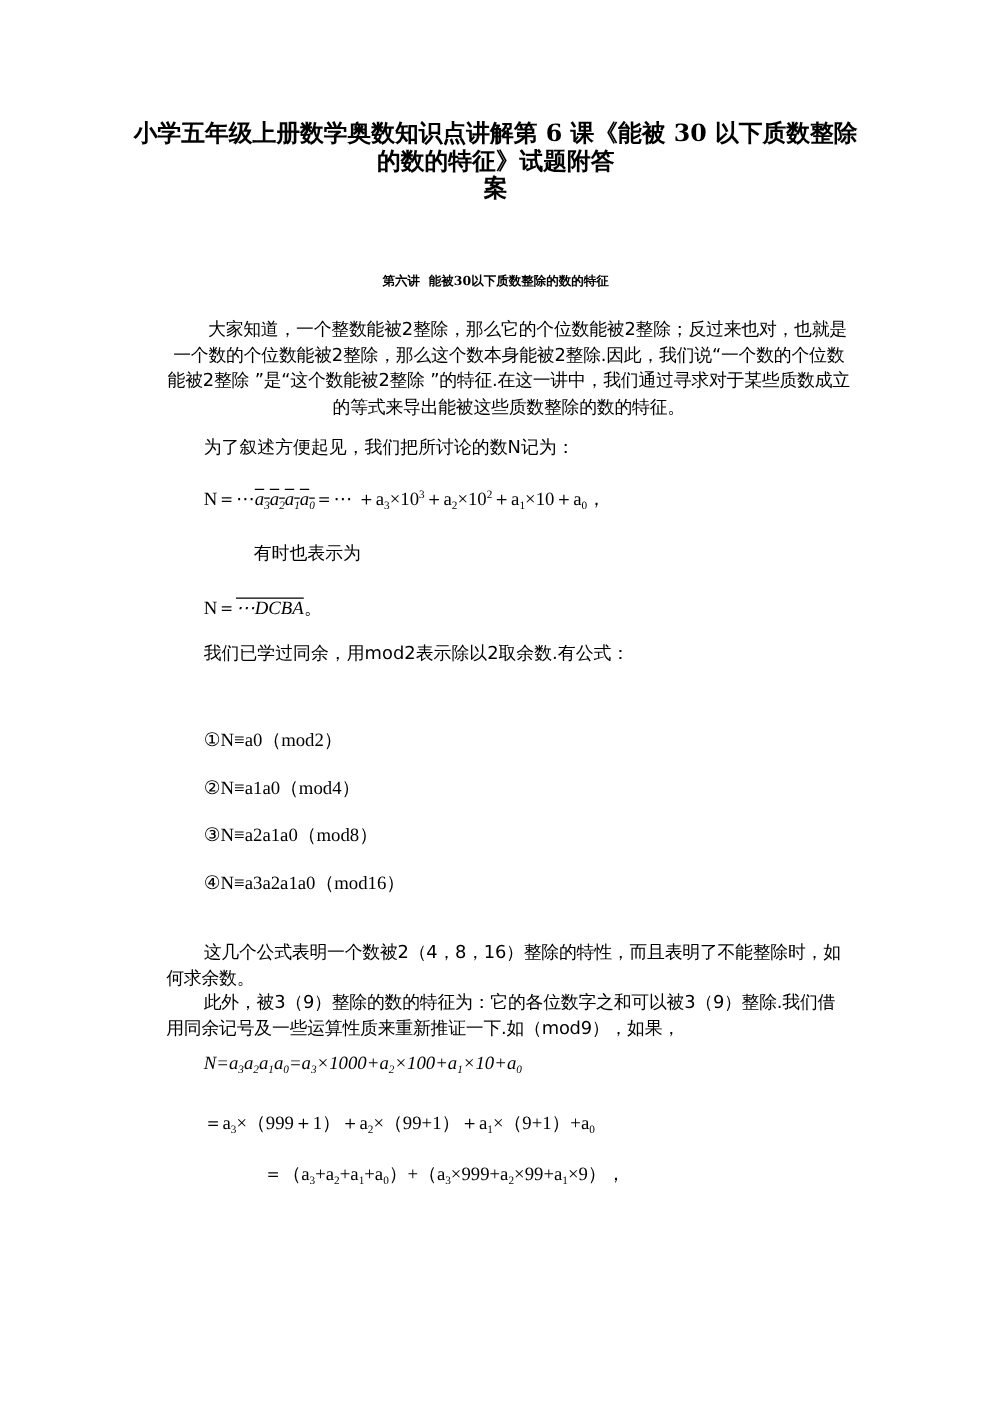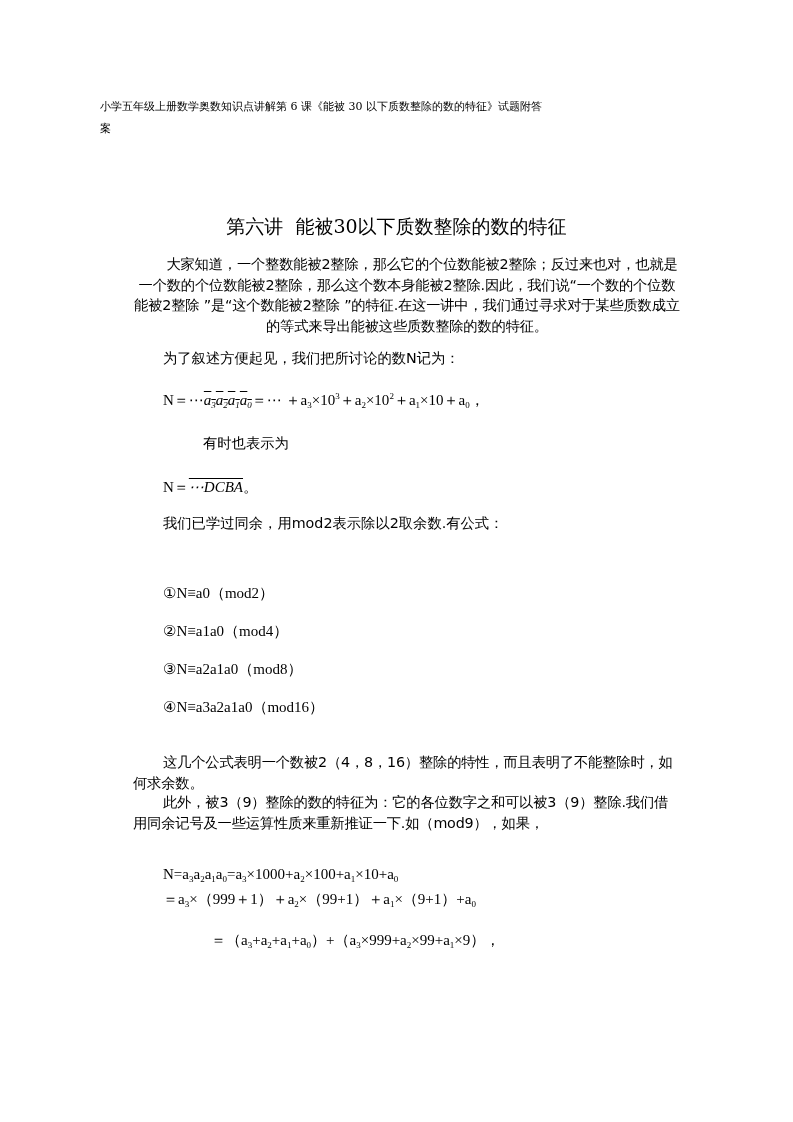--- a/index.html
+++ b/index.html
@@ -13,32 +13,33 @@
       position: relative;
       overflow: hidden;
       color: #000000;
       font-family: "DejaVu Serif", "Liberation Serif", serif;
     }
     .abs { position: absolute; }
     .doc-title {
       left: 100px;
       width: 593px;
       top: 96px;
-      font-weight: normal;
-      font-size: 11px;
+      text-align: center;
+      font-weight: bold;
+      font-size: 19px;
       line-height: 22px;
       font-family: "DejaVu Serif", "Liberation Serif", serif;
     }
     .lesson-title {
       left: 0;
       width: 793px;
       top: 216px;
       text-align: center;
-      font-weight: normal;
-      font-size: 19px;
+      font-weight: bold;
+      font-size: 10px;
       line-height: 20px;
     }
     .para {
       left: 133px;
       width: 548px;
       font-size: 14.3px;
       line-height: 20.5px;
       font-family: "DejaVu Sans", "Liberation Sans", sans-serif;
       letter-spacing: -0.2px;
     }
@@ -108,17 +109,17 @@
 </div>
 
 <div class="abs para" style="top:736px;margin-top:16px;">
   <span class="indent"></span><span>这几个公式表明一个数被2（4，8，16）整除的特性，而且表明了不能整除时，如何求余数。</span>
 </div>
 
 <div class="abs para" style="top:792px;">
   <span class="indent"></span><span>此外，被3（9）整除的数的特征为：它的各位数字之和可以被3（9）整除.我们借用同余记号及一些运算性质来重新推证一下.如（mod9），如果，</span>
 </div>
 
-<div class="abs line math" style="top:864px;">N=a<sub>3</sub>a<sub>2</sub>a<sub>1</sub>a<sub>0</sub>=a<sub>3</sub>×1000+a<sub>2</sub>×100+a<sub>1</sub>×10+a<sub>0</sub></div>
+<div class="abs line math" style="top:841px;font-style:italic;">N=a<sub>3</sub>a<sub>2</sub>a<sub>1</sub>a<sub>0</sub>=a<sub>3</sub>×1000+a<sub>2</sub>×100+a<sub>1</sub>×10+a<sub>0</sub></div>
 
 <div class="abs line math" style="top:889px;">＝a<sub>3</sub>×（999＋1）＋a<sub>2</sub>×（99+1）＋a<sub>1</sub>×（9+1）+a<sub>0</sub></div>
 
 <div class="abs line math" style="top:930px;margin-left:48px;">＝（a<sub>3</sub>+a<sub>2</sub>+a<sub>1</sub>+a<sub>0</sub>）+（a<sub>3</sub>×999+a<sub>2</sub>×99+a<sub>1</sub>×9），</div>
 
 </body></html>

